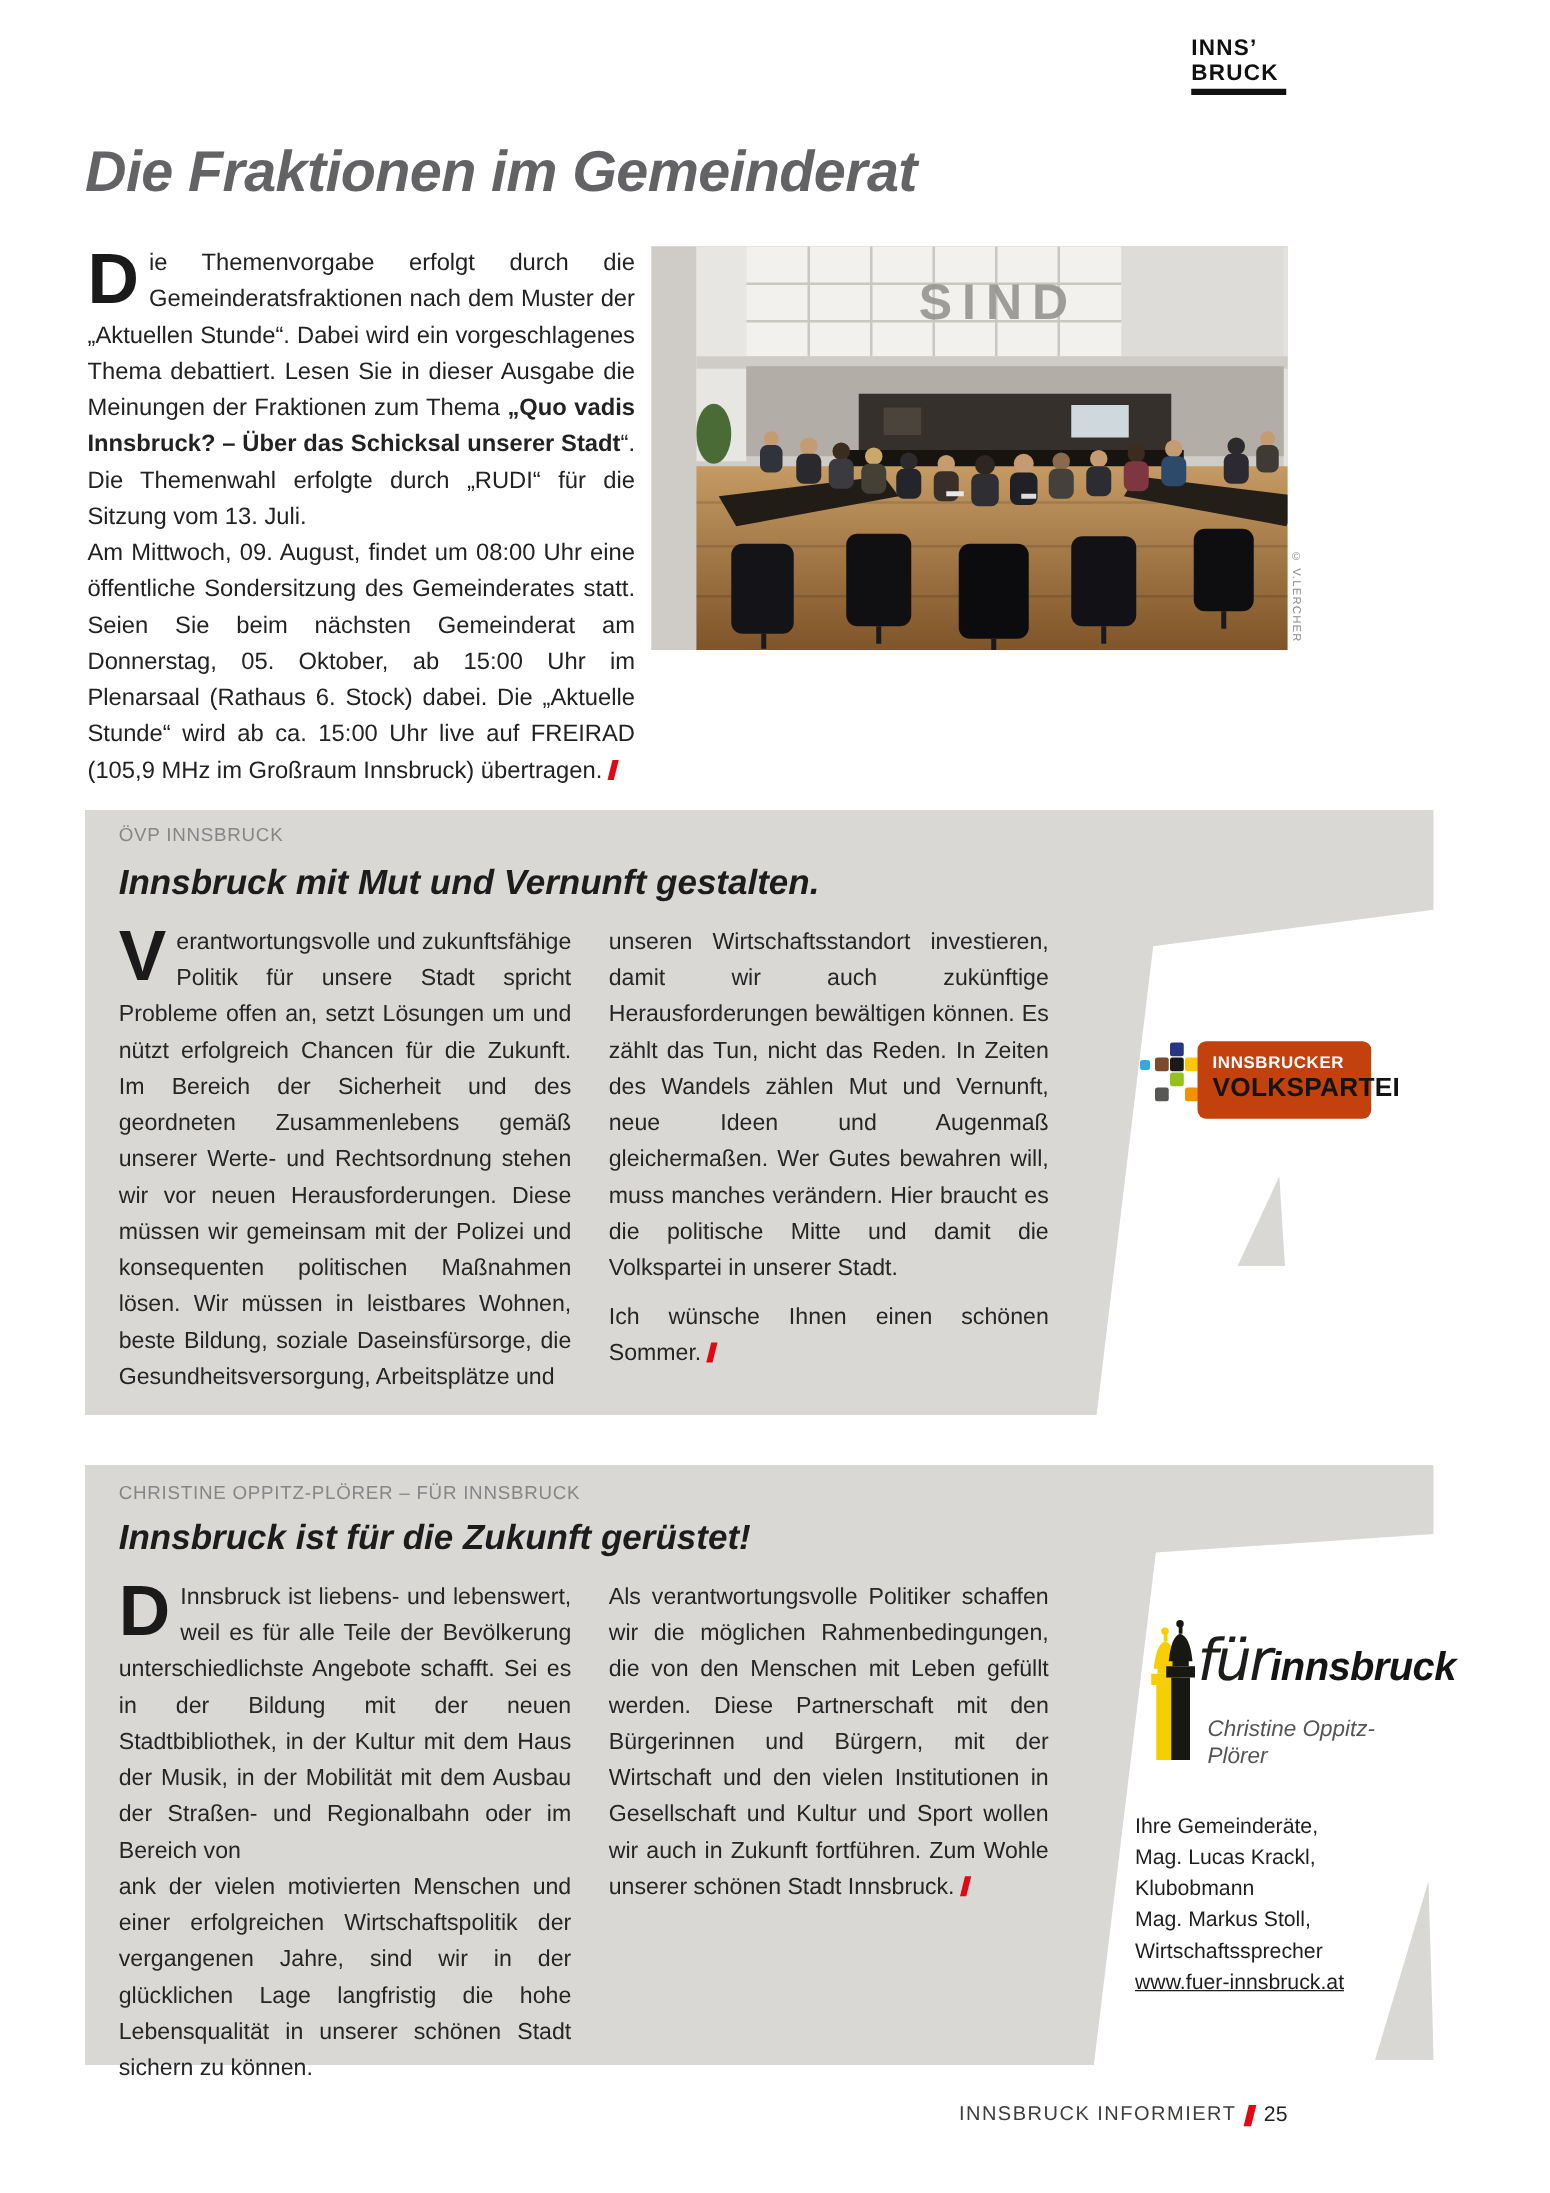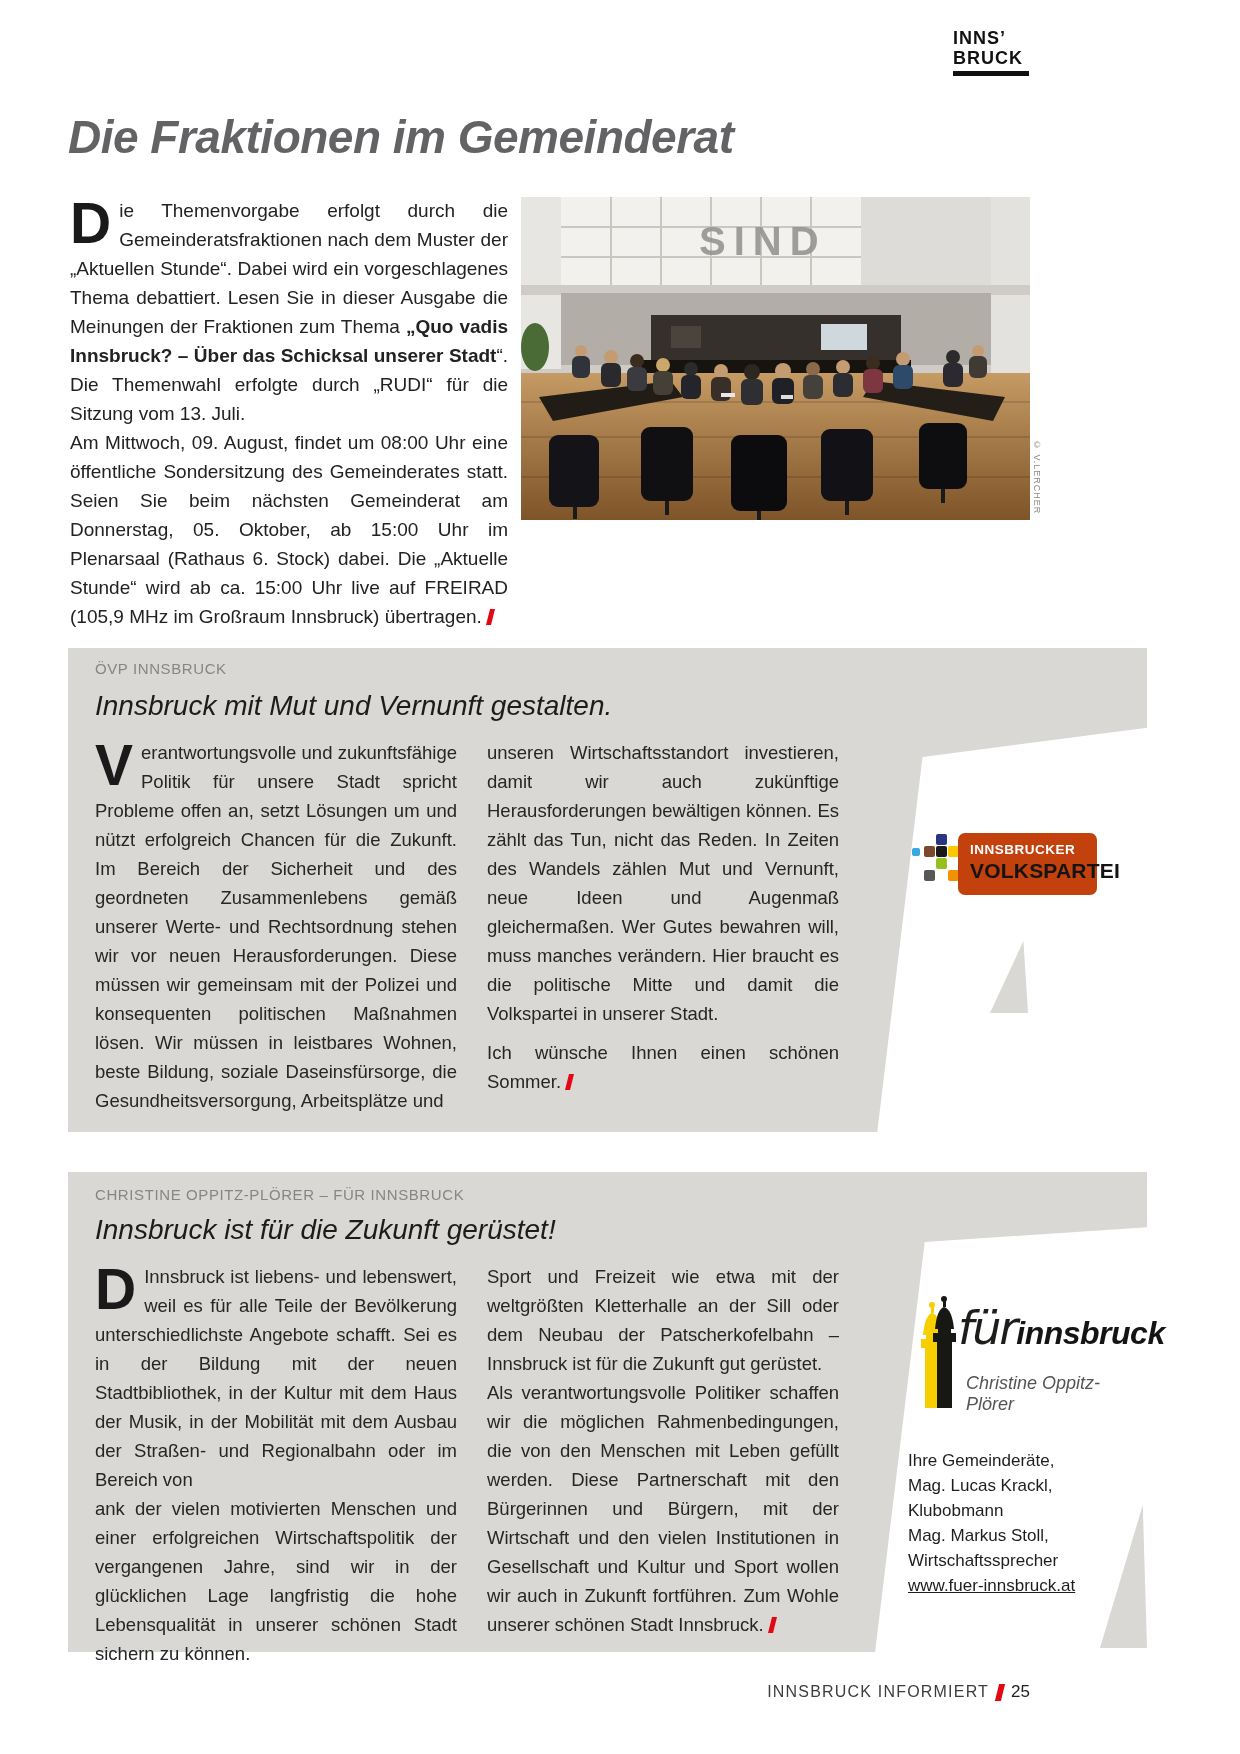--- a/index.html
+++ b/index.html
@@ -29,40 +29,40 @@
   .intro-text p{margin:0;}
   .dropcap{
     float:left;font-size:57px;line-height:50px;font-weight:bold;color:#1a1a1a;
     padding:2px 8px 0 0;
   }
   .endmark{
     display:inline-block;width:5px;height:16px;background:var(--accent);
     transform:skewX(-14deg);margin-left:6px;vertical-align:-2px;
   }
   .photo{
-    position:absolute;left:521px;top:197px;width:509px;height:323px;overflow:hidden;background:#cfccc7;
+    position:absolute;left:521px;top:197px;width:509px;height:323px;overflow:hidden;background:#cfccc7;padding-left:36px;
   }
   .photo-credit{
     position:absolute;left:1032px;top:440px;font-size:9px;color:#8a8a8a;
     writing-mode:vertical-rl;letter-spacing:1px;
   }
   
   .graybox{position:absolute;background:var(--graybox);}
   .box1{left:68px;top:648px;width:1079px;height:484px;
     clip-path:polygon(0 0,100% 0,100% 16.5%,79.2% 22.5%,75% 100%,0 100%);}
   .box2{left:68px;top:1172px;width:1079px;height:480px;
     clip-path:polygon(0 0,100% 0,100% 11.5%,79.4% 14.6%,74.8% 100%,0 100%);}
   .tri{position:absolute;background:var(--graybox);}
   .tri1{left:990px;top:941px;width:38px;height:72px;clip-path:polygon(88% 0,100% 100%,0 100%);}
   .tri2{left:1100px;top:1505px;width:47px;height:143px;clip-path:polygon(91% 0,100% 100%,0 100%);}
   .kicker{
     position:absolute;left:95px;font-size:15px;color:#868686;letter-spacing:0.6px;
   }
   .boxhead{
-    position:absolute;left:95px;font-size:28px;font-weight:normal;font-style:italic;color:#1c1c1c;
+    position:absolute;left:95px;font-size:28px;font-weight:bold;font-style:italic;color:#1c1c1c;
   }
   .col{
     position:absolute;width:362px;font-size:18.5px;line-height:29px;text-align:justify;color:#262626;
   }
   .col p{margin:0;}
   .col .gap{margin-top:10px;}
   .c1{left:95px;}
   .c2{left:487px;width:352px;}
   
   .ovp-logo{position:absolute;left:912px;top:833px;width:185px;height:62px;}
@@ -212,21 +212,20 @@
   <div class="graybox box2"></div>
   <div class="tri tri2"></div>
   <div class="kicker" style="top:1186px">CHRISTINE OPPITZ-PLÖRER – FÜR INNSBRUCK</div>
   <div class="boxhead" style="top:1214px">Innsbruck ist für die Zukunft gerüstet!</div>
   <div class="col c1" style="top:1262px">
     <span class="dropcap">D</span>
     <p>Innsbruck ist liebens- und lebenswert, weil es für alle Teile der Bevölkerung unterschiedlichste Angebote schafft. Sei es in der Bildung mit der neuen Stadtbibliothek, in der Kultur mit dem Haus der Musik, in der Mobilität mit dem Ausbau der Straßen- und Regionalbahn oder im Bereich von</p>
     <p>ank der vielen motivierten Menschen und einer erfolgreichen Wirtschaftspolitik der vergangenen Jahre, sind wir in der glücklichen Lage langfristig die hohe Lebensqualität in unserer schönen Stadt sichern zu können.</p>
   </div>
   <div class="col c2" style="top:1262px">
-    <p>Sport und Freizeit wie etwa mit der weltgrößten Kletterhalle an der Sill oder dem Neubau der Patscherkofelbahn – Innsbruck ist für die Zukunft gut gerüstet.</p>
     <p><span>Als verantwortungsvolle Politiker schaffen wir die möglichen Rahmenbedingungen, die von den Menschen mit Leben gefüllt werden. Diese Partnerschaft mit den Bürgerinnen und Bürgern, mit der Wirtschaft und den vielen Institutionen in Gesellschaft und Kultur und Sport wollen wir auch in Zukunft fortführen. Zum Wohle unserer schönen Stadt Innsbruck.</span><span class="endmark"></span></p>
   </div>
 
   <div class="fi-logo">
     <svg width="44" height="118" viewBox="0 0 44 118">
       <g fill="#f7ce00">
         <circle cx="14" cy="12" r="3"></circle>
           <rect x="13" y="14" width="3" height="6"></rect>
         <path d="M5 42 Q7 22 14 20 Q22 22 24 42 Z"></path>
         <rect x="8" y="40" width="13" height="6"></rect>

